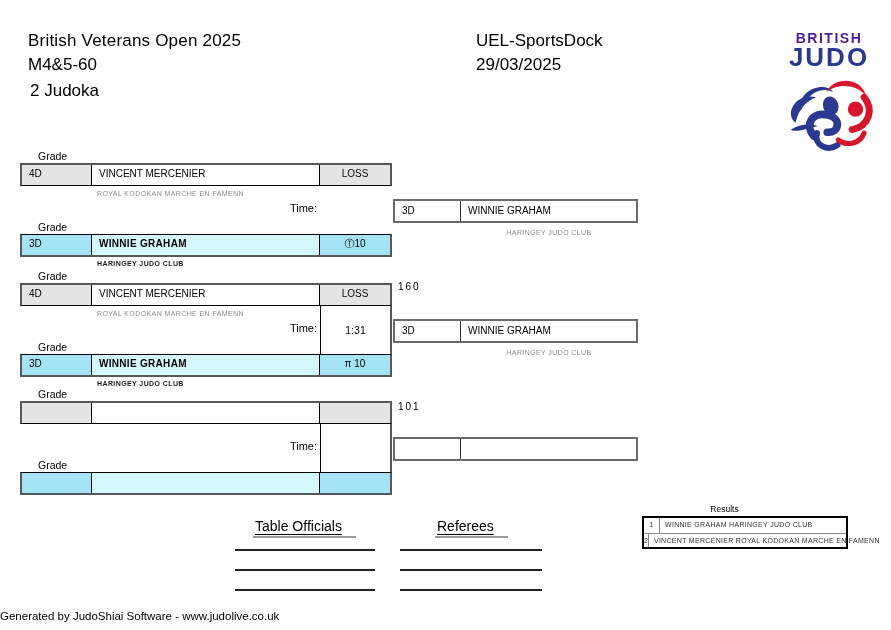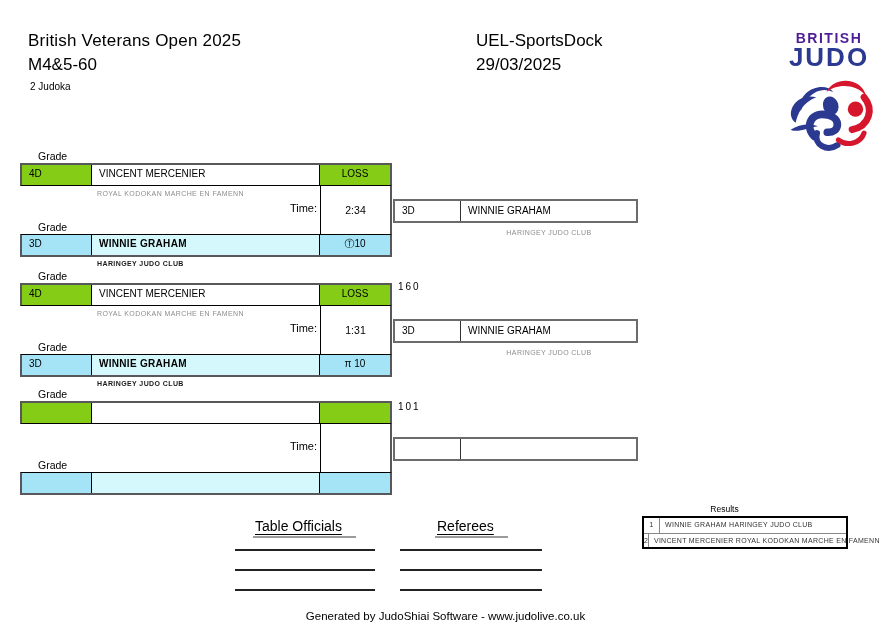--- a/index.html
+++ b/index.html
@@ -3,21 +3,21 @@
 <meta charset="utf-8">
 <style>
   * { box-sizing: border-box; margin: 0; padding: 0; }
   html,body { background:#fff; }
   body { font-family: "Liberation Sans", "DejaVu Sans", sans-serif; color:#000; }
   #page { position:relative; width:891px; height:630px; background:#fff; overflow:hidden; }
 
   
   .title-main   { position:absolute; left:28px;  top:31px; font-size:17px; letter-spacing:.2px; }
   .title-cat    { position:absolute; left:28px;  top:55px; font-size:17px; }
-  .judoka-count { position:absolute; left:30px;  top:81px; font-size:10px; }
+  .judoka-count { position:absolute; left:30px;  top:81px; font-size:17px; }
   .venue        { position:absolute; left:476px; top:31px; font-size:17px; }
   .date         { position:absolute; left:476px; top:55px; font-size:17px; }
 
   
   .logo { position:absolute; left:775px; top:30px; width:108px; text-align:center; }
   .logo-line1 { font-size:14px; font-weight:bold; letter-spacing:1.5px; color:#4c1d95; }
   .logo-line2 { font-size:26px; font-weight:bold; letter-spacing:2px; color:#2B3990; margin-top:-4px; }
   .logo-mark  { margin-top:2px; }
 
   
@@ -25,21 +25,21 @@
   .grade-label { position:absolute; left:18px; font-size:10.5px; color:#000; }
   .gl-top { top:0; } .gl-bottom { top:71px; }
 
   .row { position:absolute; left:0; width:372px; height:23px; display:flex; }
   .row-top    { top:13px; border:2px solid #58585a; border-bottom:1px solid #000; }
   .row-bottom { top:84px; border:2px solid #58585a; border-top:1px solid #000; }
   .cell { height:100%; font-size:10px; line-height:18px; overflow:hidden; white-space:nowrap; }
   .c-grade { width:70px; border-right:1px solid #000; padding-left:7px; }
   .c-name  { width:228px; border-right:1px solid #000; padding-left:7px; }
   .c-score { width:70px; text-align:center; }
-  .yellow { background:#84cc16; }
+  .yellow { background:#e5e5e5; }
   .cyan-dark { background:#A5E3F7; }
   .cyan-light { background:#D5F8FC; }
   .bold { font-weight:bold; letter-spacing:.3px; }
 
   .club-small { position:absolute; font-size:7px; color:#8d8d8d; letter-spacing:.4px; white-space:nowrap; }
   .club-top { left:77px; top:40px; }
   .club-bottom { left:77px; top:110px; color:#1a1a1a; font-weight:bold; }
 
   .time-label { position:absolute; left:180px; top:52px; width:117px; text-align:right; font-size:11px; }
   .time-cell  { position:absolute; left:300px; top:36px; width:72px; height:48px;
@@ -65,21 +65,21 @@
 
   
   .results-title { position:absolute; left:642px; top:504px; width:165px; text-align:center; font-size:8.5px; }
   .results-box { position:absolute; left:642px; top:516px; width:206px; height:33px; border:2px solid #000; background:#fff; }
   .results-row { display:flex; height:14.5px; }
   .results-row + .results-row { border-top:1px solid #888; }
   .r-rank { width:16px; border-right:1px solid #888; text-align:center; font-size:7px; line-height:14px; color:#333; }
   .r-text { flex:1; padding-left:5px; font-size:7px; line-height:14px; color:#333; letter-spacing:.3px; white-space:nowrap; overflow:visible; }
 
   
-  .footer { position:absolute; left:0; top:610px; width:100%; text-align:center; font-size:11.5px; }
+  .footer { position:absolute; left:0; top:610px; width:100%; text-align:left; font-size:11.5px; }
 </style>
 </head>
 <body>
 
 <div id="page">
 
   <div class="title-main">British Veterans Open 2025</div>
   <div class="title-cat">M4&amp;5-60</div>
   <div class="judoka-count">2 Judoka</div>
   <div class="venue">UEL-SportsDock</div>
@@ -107,21 +107,20 @@
   <div class="bracket" style="top:150px">
     <div class="grade-label gl-top">Grade</div>
     <div class="row row-top">
       <div class="cell c-grade yellow">4D</div>
       <div class="cell c-name">VINCENT MERCENIER</div>
       <div class="cell c-score yellow">LOSS</div>
     </div>
     <div class="club-small club-top">ROYAL KODOKAN MARCHE EN FAMENN</div>
     <div class="points points-top">000</div>
     <div class="time-label">Time:</div>
-    <div class="time-cell">2:34</div>
     <div class="grade-label gl-bottom">Grade</div>
     <div class="row row-bottom">
       <div class="cell c-grade cyan-dark">3D</div>
       <div class="cell c-name cyan-light bold">WINNIE GRAHAM</div>
       <div class="cell c-score cyan-dark">Ⓣ10</div>
     </div>
     <div class="club-small club-bottom">HARINGEY JUDO CLUB</div>
     <div class="points points-bottom">160</div>
     <div class="winner-box">
       <div class="w-grade">3D</div>

